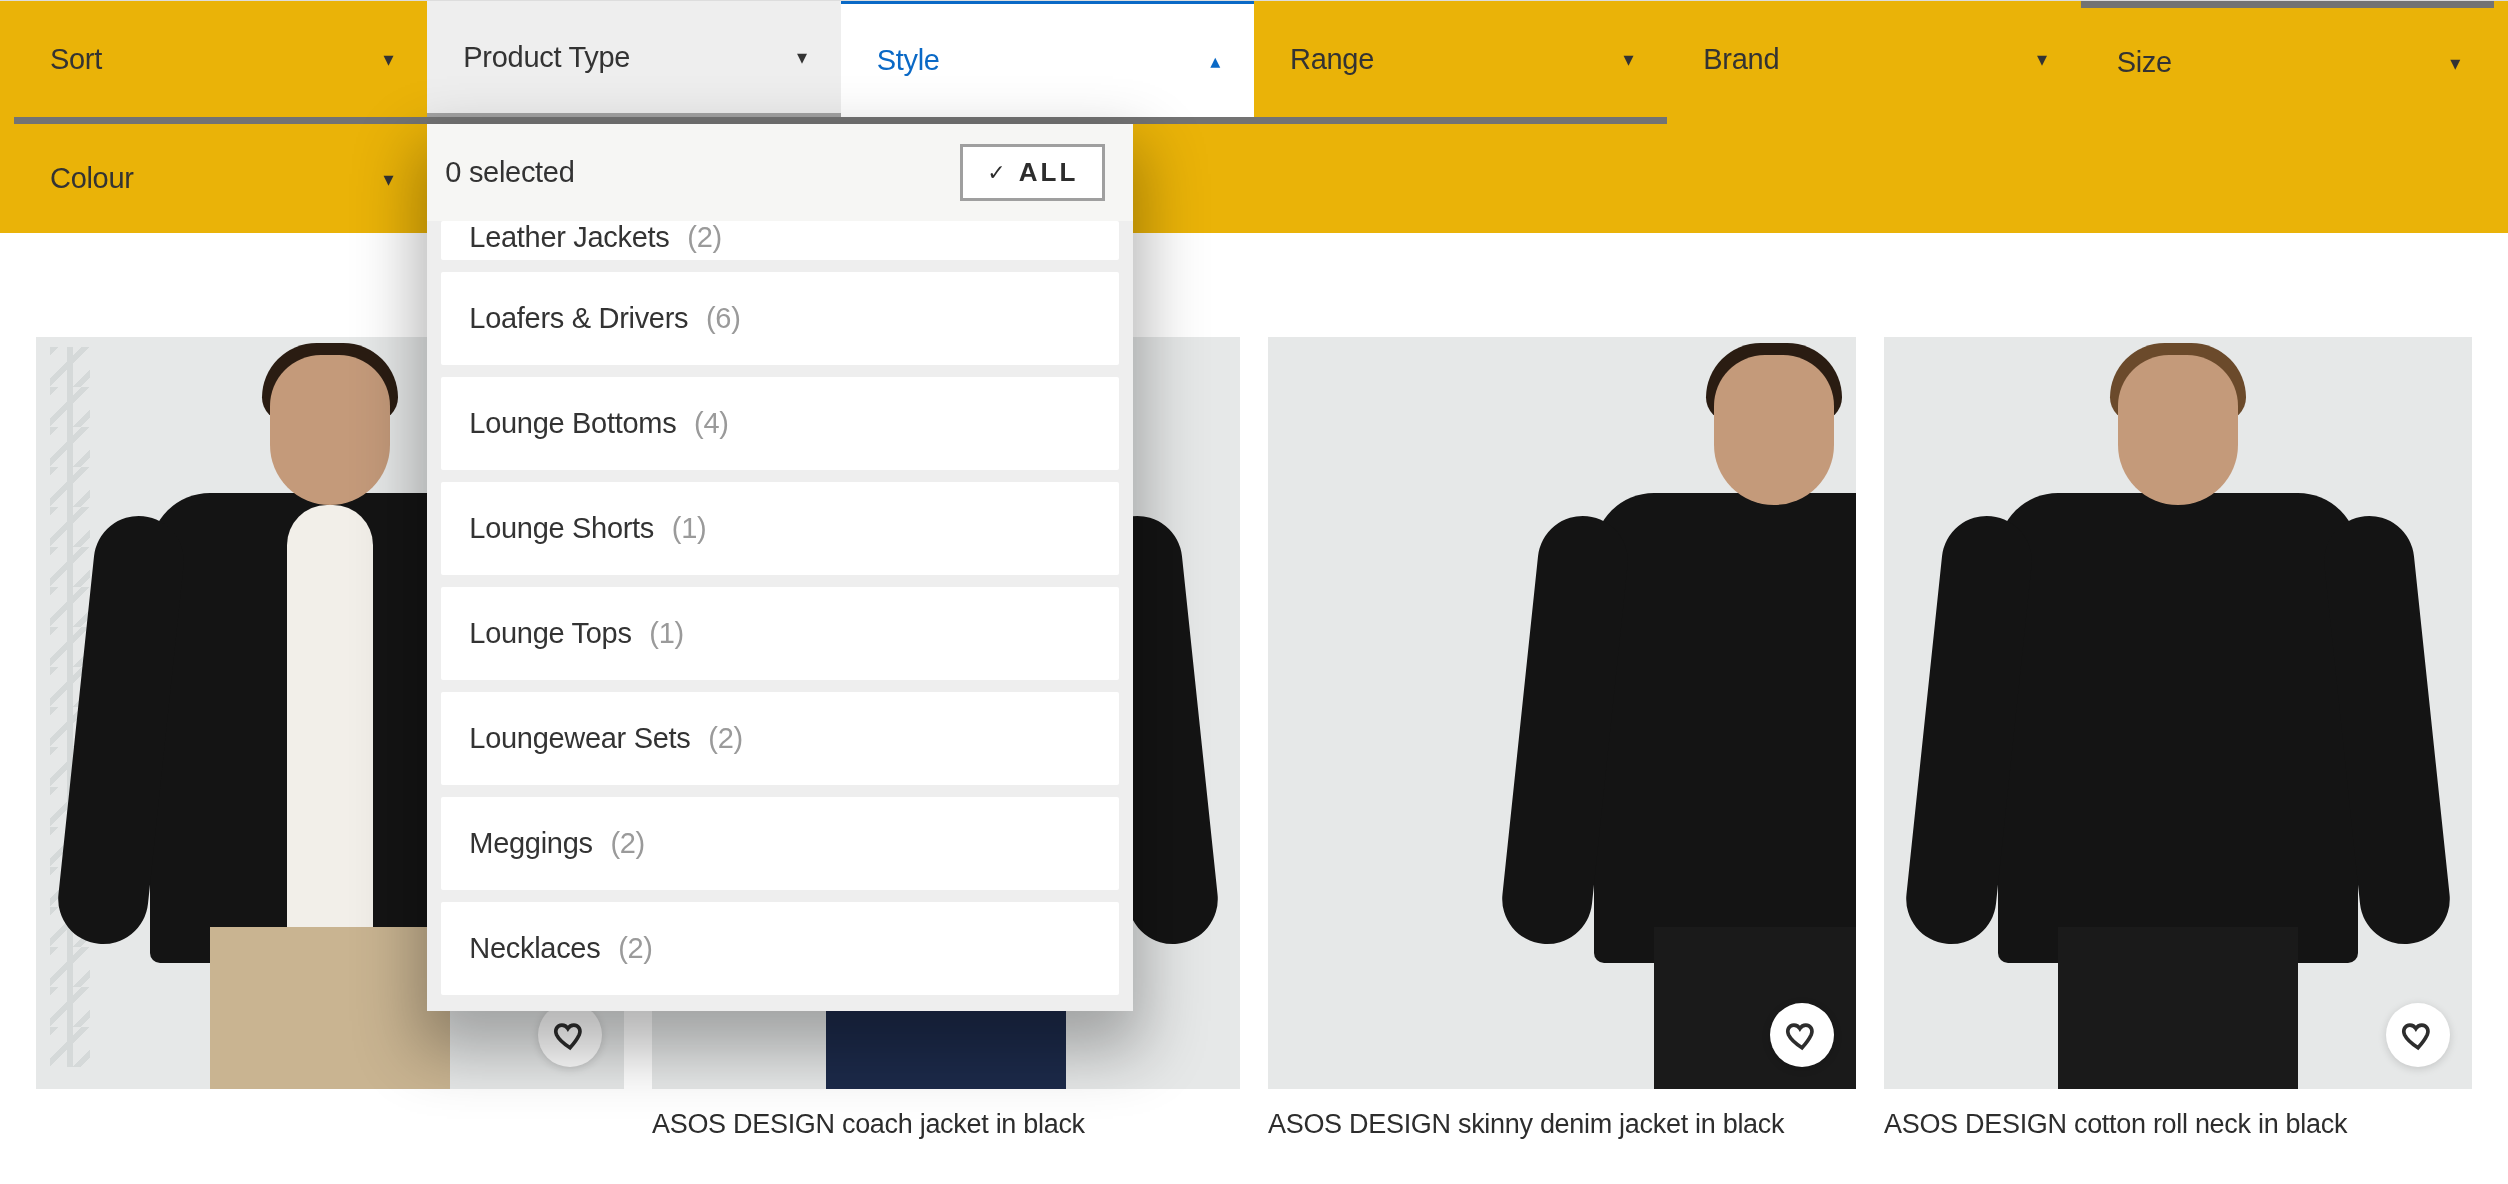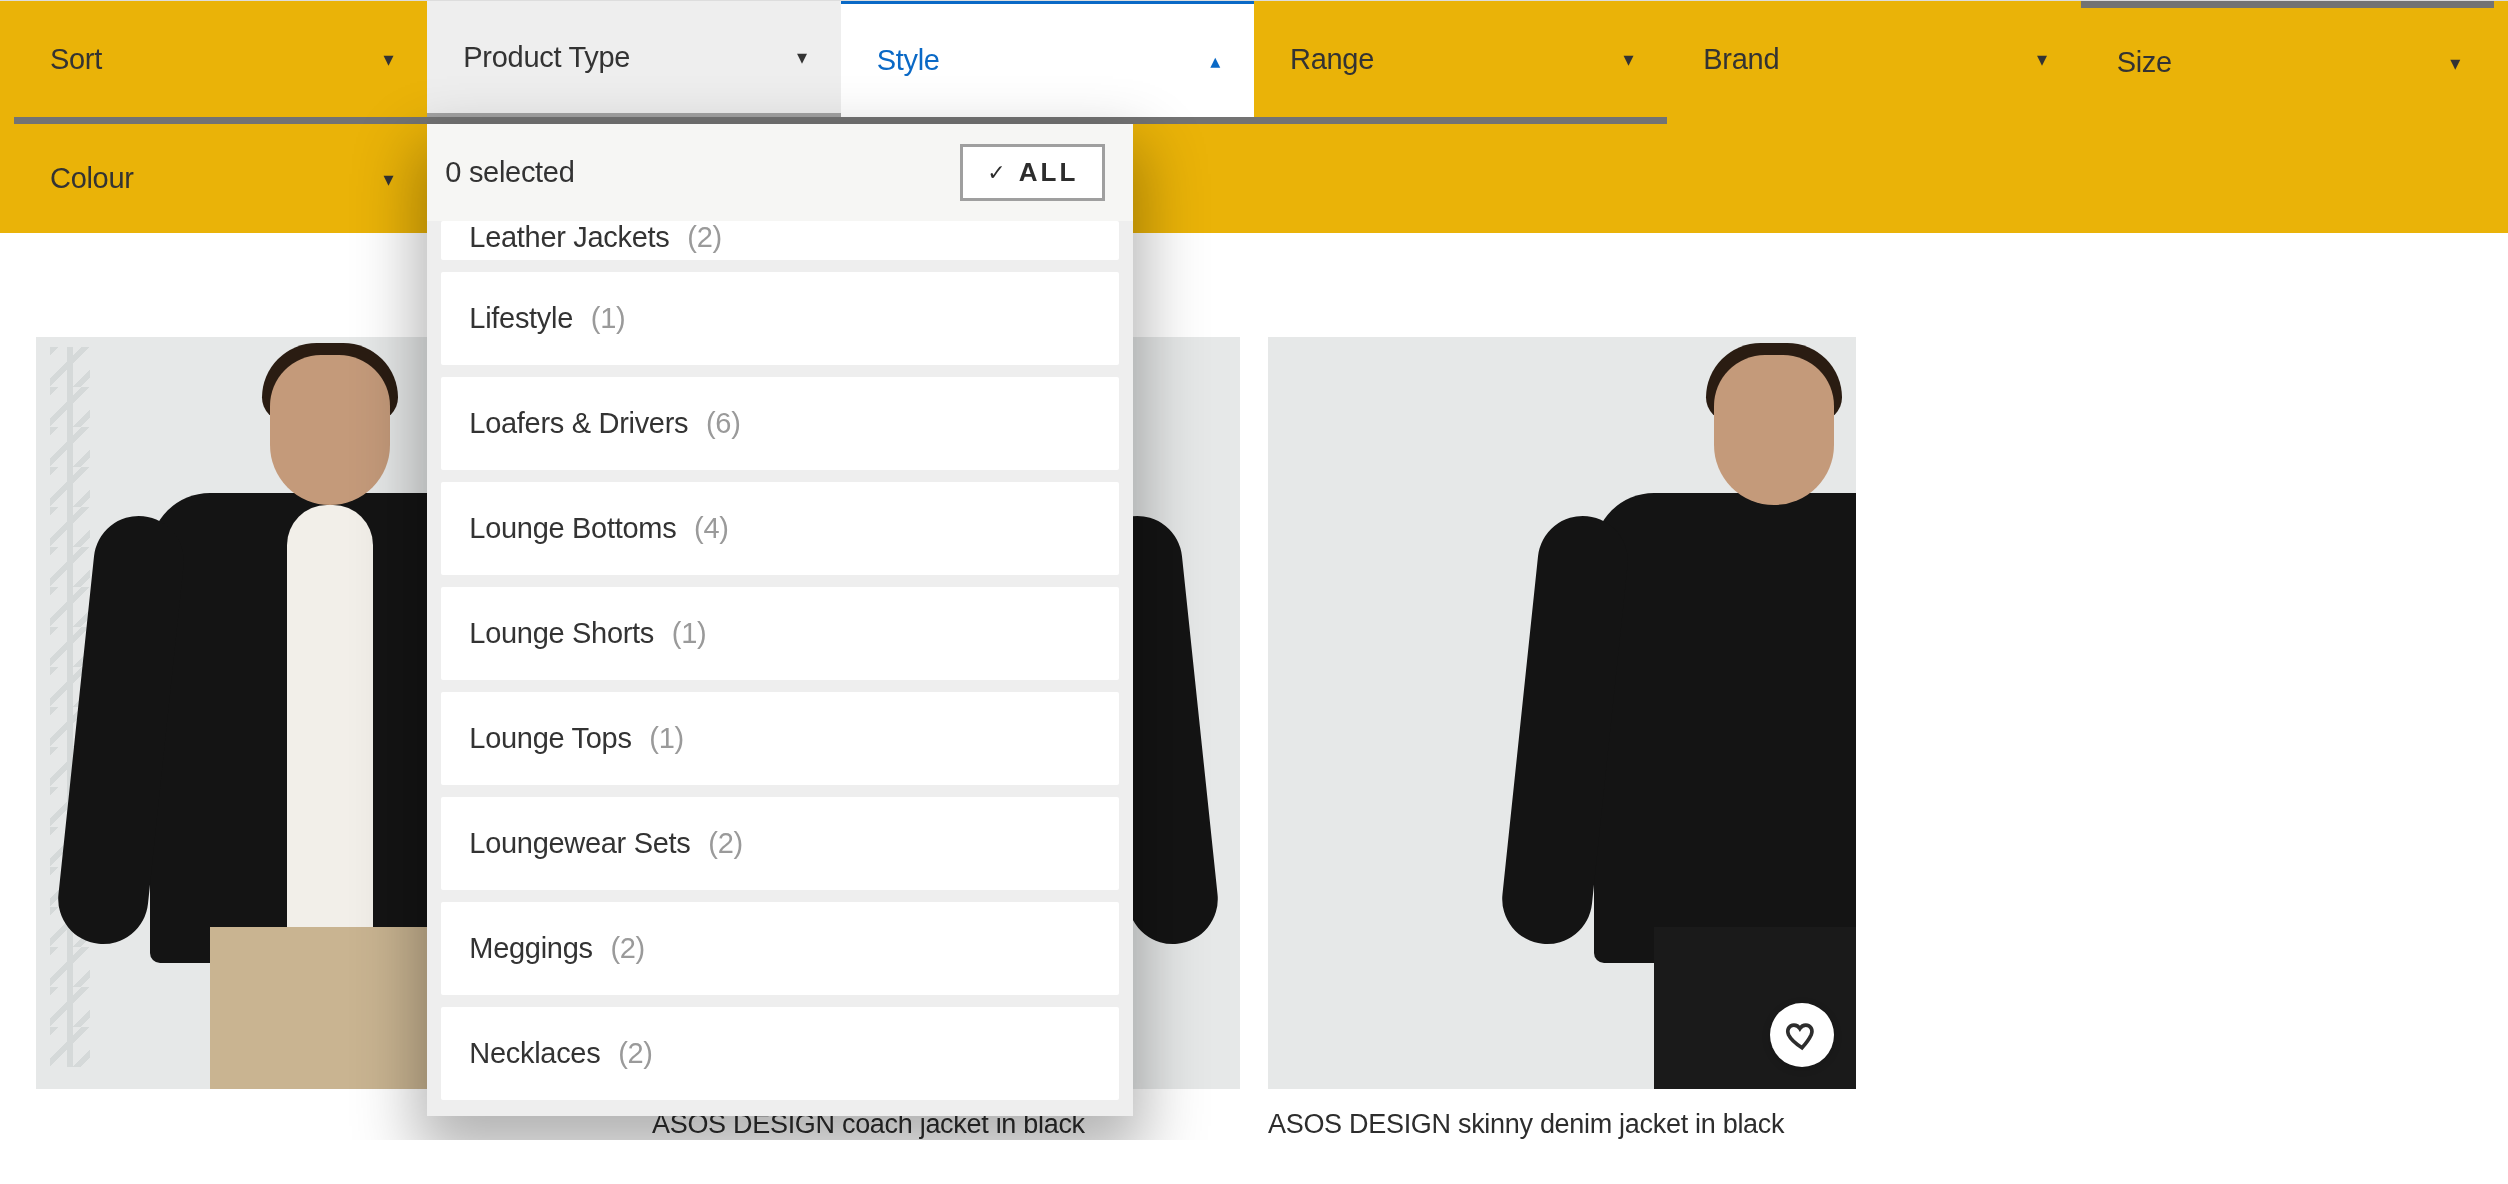--- a/index.html
+++ b/index.html
@@ -284,24 +284,20 @@
           <span class="check">✓</span>
           <span>ALL</span>
         </div>
       </div>
       <div class="dropdown-list">
         <div class="dropdown-item cut">
           <span>Leather Jackets</span>
           <span class="count">(2)</span>
         </div>
         <div class="dropdown-item">
-          <span>Lifestyle</span>
-          <span class="count">(1)</span>
-        </div>
-        <div class="dropdown-item">
           <span>Loafers &amp; Drivers</span>
           <span class="count">(6)</span>
         </div>
         <div class="dropdown-item">
           <span>Lounge Bottoms</span>
           <span class="count">(4)</span>
         </div>
         <div class="dropdown-item">
           <span>Lounge Shorts</span>
           <span class="count">(1)</span>
@@ -378,14 +374,32 @@
       </div>
       <div class="heart-btn">
         <svg viewBox="0 0 24 24">
             <path d="M12 21s-7.5-4.9-9.5-9.2C1 8.2 3 5 6.3 5c2 0 3.4 1.1 4.2 2.4C11.3 6.1 12.7 5 14.7 5 18 5 20 8.2 18.5 11.8 16.5 16.1 12 21 12 21z"></path>
           </svg>
       </div>
     </div>
     <div class="product-title">ASOS DESIGN skinny denim jacket in black</div>
   </div>
 
+  <div class="product-card pcard-4">
+    <div class="product-image">
+      <div class="model dark">
+        <div class="torso"></div>
+        <div class="arm-l"></div>
+          <div class="arm-r"></div>
+        <div class="pants"></div>
+        <div class="hair"></div>
+          <div class="head"></div>
+      </div>
+      <div class="heart-btn">
+        <svg viewBox="0 0 24 24">
+            <path d="M12 21s-7.5-4.9-9.5-9.2C1 8.2 3 5 6.3 5c2 0 3.4 1.1 4.2 2.4C11.3 6.1 12.7 5 14.7 5 18 5 20 8.2 18.5 11.8 16.5 16.1 12 21 12 21z"></path>
+          </svg>
+      </div>
+    </div>
+    <div class="product-title">ASOS DESIGN cotton roll neck in black</div>
+  </div>
 
 </div>
 
 </body></html>

